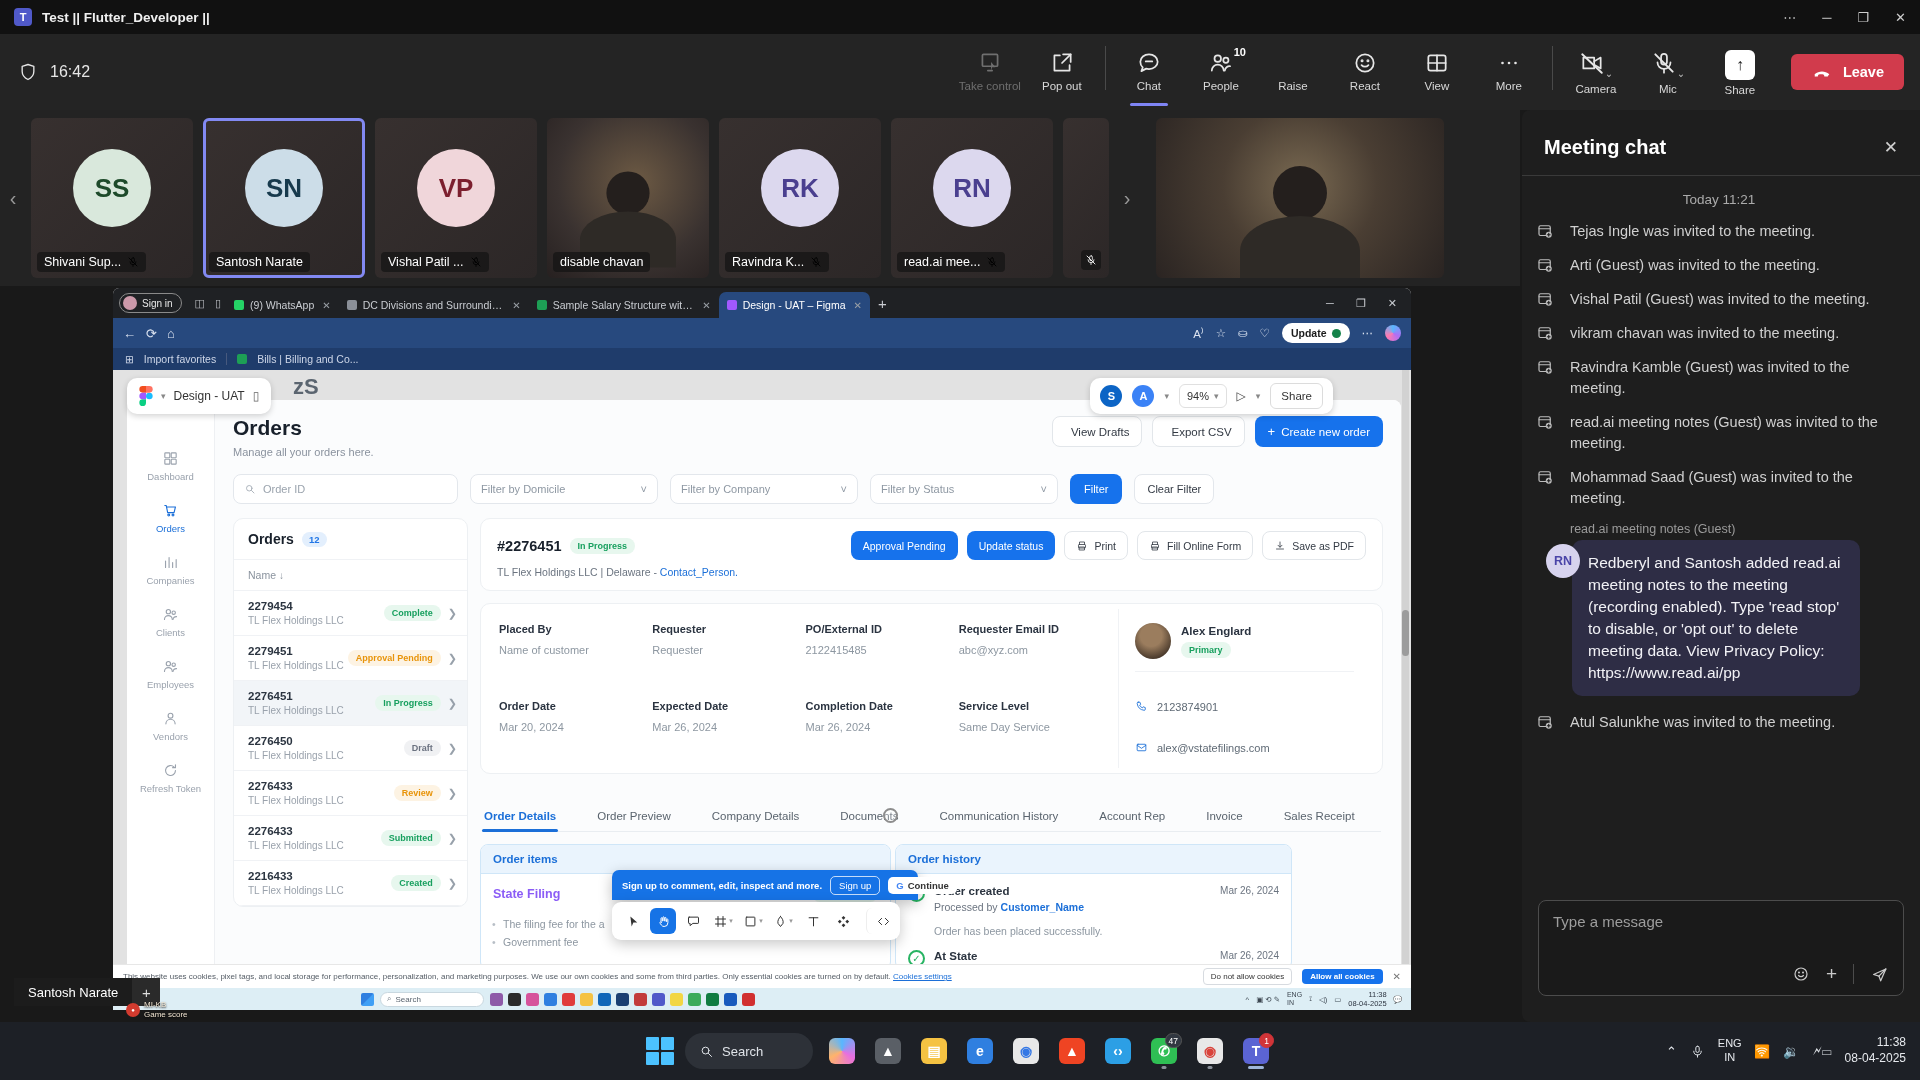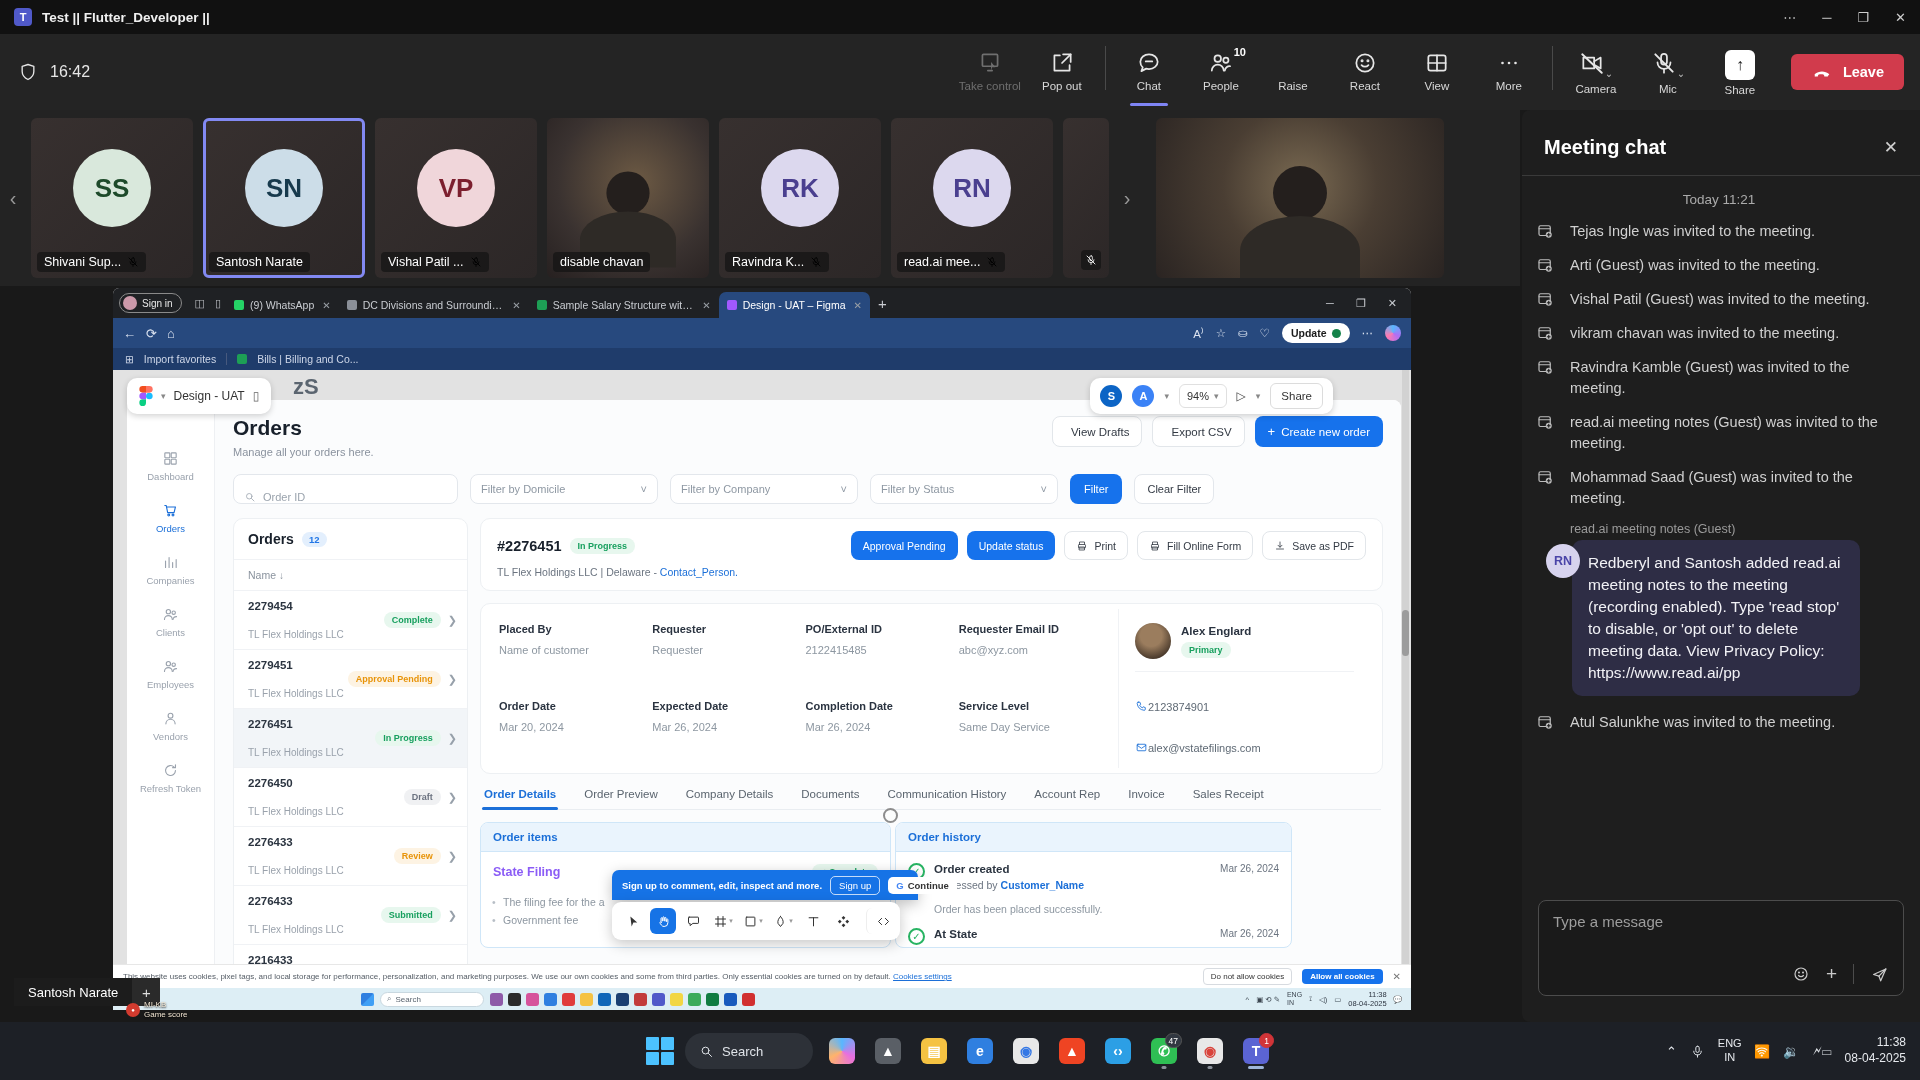--- a/index.html
+++ b/index.html
@@ -150,39 +150,39 @@
   .app-head { display:flex; align-items:flex-start; }
   .app-title { font-size:21px; font-weight:bold; color:#18202b; }
   .app-sub { font-size:11px; color:#8a929e; margin-top:6px; }
   .head-btns { margin-left:auto; display:flex; gap:10px; }
   .wbtn { background:#fff; border:1px solid #e2e6ea; border-radius:8px; height:31px; padding:0 12px;
     font-size:11.5px; color:#333a44; display:flex; align-items:center; gap:6px; cursor:pointer; }
   .bbtn { background:#1672ec; border-radius:8px; height:31px; padding:0 13px; font-size:11.5px;
     color:#fff; display:flex; align-items:center; gap:6px; cursor:pointer; border:none; }
   .filters { display:flex; gap:12px; margin-top:16px; align-items:center; }
   .f-search { width:225px; height:30px; border:1px solid #e3e7ec; border-radius:8px; background:#fff;
-    display:flex; align-items:flex-end; gap:7px; padding:0 10px; color:#9aa3ad; font-size:11px; }
+    display:flex; align-items:center; gap:7px; padding:0 10px; color:#9aa3ad; font-size:11px; }
   .f-dd { width:188px; height:30px; border:1px solid #e3e7ec; border-radius:8px; background:#fff;
     display:flex; align-items:center; justify-content:space-between; padding:0 10px; color:#8e98a3; font-size:11px; }
   .f-btn { background:#1672ec; color:#fff; border-radius:8px; height:30px; padding:0 14px;
     font-size:11px; display:flex; align-items:center; }
   .f-clear { background:#fff; border:1px solid #e3e7ec; border-radius:8px; height:30px; padding:0 12px;
     font-size:11px; color:#333a44; display:flex; align-items:center; }
   .app-body { display:flex; gap:12px; margin-top:14px; align-items:flex-start; }
 
   .ordlist { width:235px; flex:none; background:#fff; border:1px solid #edf0f3; border-radius:10px; overflow:hidden; }
   .ordlist-head { padding:12px 14px; display:flex; align-items:center; gap:8px; border-bottom:1px solid #f0f2f5; }
   .ordlist-title { font-size:14px; font-weight:bold; color:#18202b; }
   .ord-count { background:#e3effd; color:#2176e6; font-size:9.5px; font-weight:bold;
     border-radius:9px; padding:2px 7px; }
   .ord-col { padding:9px 14px; color:#8a939e; font-size:10.5px; border-bottom:1px solid #f0f2f5; }
   .ord-row { display:flex; align-items:center; padding:9px 10px 9px 14px; border-bottom:1px solid #f0f2f5; cursor:pointer; }
   .ord-row.selected { background:#f2f5f8;align-items:center; }
   .ord-id { font-size:11.5px; font-weight:bold; color:#2b3440; }
-  .ord-co { font-size:10px; color:#9aa2ac; margin-top:17px; }
+  .ord-co { font-size:10px; color:#9aa2ac; margin-top:3px; }
   .ord-badge { margin-left:auto; font-size:9px; font-weight:bold; border-radius:9px; padding:3px 8px; white-space:nowrap; }
   .bg-green { background:#e7f7ee; color:#18a05f; }
   .bg-orange { background:#fdf3e3; color:#e8940a; }
   .bg-gray { background:#f0f1f3; color:#6b7280; }
   .ord-chev { color:#97a0aa; font-size:11px; margin-left:7px; }
 
   .detail { flex:1; }
   .det-card { background:#fff; border:1px solid #edf0f3; border-radius:10px; padding:12px 16px; }
   .det-toprow { display:flex; align-items:center; }
   .det-no { font-size:14.5px; font-weight:bold; color:#18202b; }
@@ -198,24 +198,24 @@
   .fields { flex:1; display:grid; grid-template-columns:repeat(4,1fr); row-gap:30px; padding:14px 6px 22px 6px; }
   .fld-l { font-size:11px; font-weight:bold; color:#2a3340; }
   .fld-v { font-size:11px; color:#8d97a1; margin-top:9px; }
   .contact { width:252px; flex:none; border-left:1px solid #f0f2f5; padding:14px 16px; }
   .c-toprow { display:flex; align-items:center; gap:10px; }
   .c-photo { width:36px; height:36px; border-radius:50%;
     background:radial-gradient(circle at 45% 35%, #9b7d5e 0 35%, #4a3a2c 75%); }
   .c-name { font-size:11.5px; font-weight:bold; color:#2a3340; }
   .c-badge { display:inline-block; margin-top:5px; }
   .c-div { height:1px; background:#f0f2f5; margin:12px 0; }
-  .c-line { display:flex; align-items:center; font-size:11px; color:#5f6a75; margin-top:28px; }
+  .c-line { display:flex; align-items:center; gap:9px; font-size:11px; color:#5f6a75; margin-top:28px; }
   .c-line .ic { color:#1b6fd8; }
 
-  .tabsrow { display:flex; gap:24px; margin:8px 2px 0 2px; border-bottom:1px solid #e9edf1; }
+  .tabsrow { display:flex; gap:37px; margin:30px 2px 0 2px; border-bottom:1px solid #e9edf1; }
   .apptab { font-size:11.5px; color:#5a646e; padding:6px 2px 9px; cursor:pointer; position:relative; white-space:nowrap; }
   .apptab.active { color:#1b6fd8; font-weight:bold; }
   .apptab.active::after { content:""; position:absolute; left:0; right:0; bottom:-1px; height:3px;
     background:#1b6fd8; border-radius:2px; }
 
   .twocards { display:flex; gap:4px; margin-top:12px; }
   .ocard { background:#fff; border:1px solid #cfe6f8; border-radius:8px; overflow:hidden; }
   .ocard-head { background:#eaf4fd; color:#1b6fd8; font-size:11.5px; font-weight:bold;
     padding:8px 12px; border-bottom:1px solid #cfe6f8; }
   .items-card { width:411px; }

